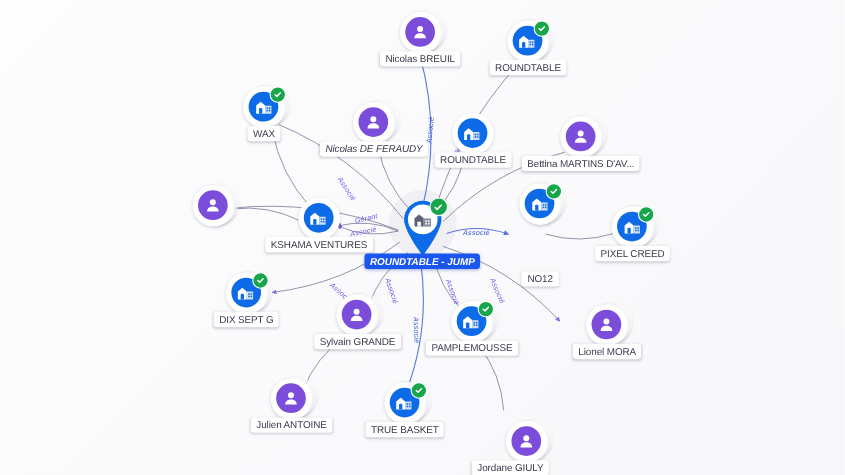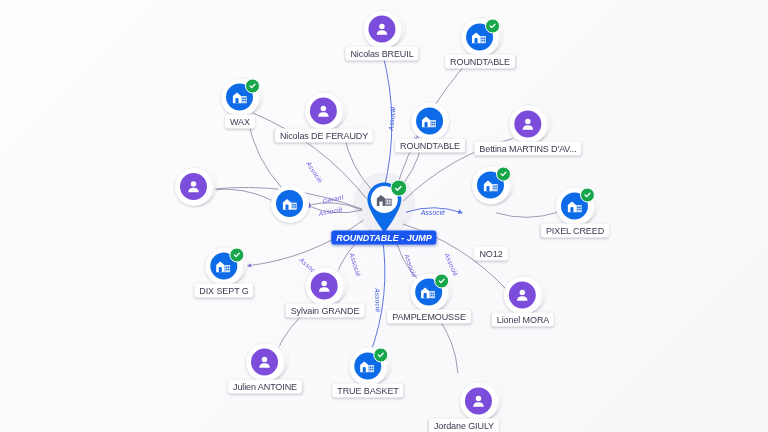--- a/index.html
+++ b/index.html
@@ -255,21 +255,21 @@
             </svg>
           </div>
           <div class="badge">
             <svg width="7" height="7" viewBox="0 0 10 10">
               <path d="M1.6 5.1 L3.9 7.3 L8.4 2.6" stroke="#ffffff" stroke-width="1.9" fill="none" stroke-linecap="round" stroke-linejoin="round"></path>
             </svg>
           </div>
         </div>
         <div class="label">WAX</div>
       </div>
-      <div class="node" style="left: 324px; top: 117px;">
+      <div class="node" style="left: 340px; top: 117px; font-style: italic;">
         <div class="stack">
           <div class="card c3"></div>
           <div class="card c2"></div>
           <div class="card c1"></div>
           <div class="disc person">
             <svg width="15" height="15" viewBox="0 0 16 16">
               <circle cx="8" cy="5.2" r="2.9" fill="#ffffff"></circle>
               <path d="M2.4 14.2 C2.4 10.6 5 9.2 8 9.2 C11 9.2 13.6 10.6 13.6 14.2 Z" fill="#ffffff"></path>
             </svg>
           </div>
@@ -328,20 +328,21 @@
               <path d="M1 14.6 L1 6.2 L5.6 2.4 L10.2 6.2 L10.2 14.6 Z" fill="#ffffff"></path>
               <path d="M10.2 6.4 L16.6 6.4 L16.6 14.6 L10.2 14.6 Z" fill="#cfe0f7"></path>
               <rect x="11.6" y="8.1" width="1.6" height="1.6" fill="#0d6be8"></rect>
               <rect x="14" y="8.1" width="1.6" height="1.6" fill="#0d6be8"></rect>
               <rect x="11.6" y="10.6" width="1.6" height="1.6" fill="#0d6be8"></rect>
               <rect x="14" y="10.6" width="1.6" height="1.6" fill="#0d6be8"></rect>
               <path d="M3.9 14.6 L3.9 9.6 C3.9 8.4 7.3 8.4 7.3 9.6 L7.3 14.6 Z" fill="#0d6be8"></path>
             </svg>
           </div>
         </div>
+        <div class="label">KSHAMA VENTURES</div>
       </div>
       <div class="node" style="left: 491px; top: 213px; gap: 44px;">
         <div class="stack">
           <div class="card c3"></div>
           <div class="card c2"></div>
           <div class="card c1"></div>
           <div class="disc company">
             <svg width="16" height="16" viewBox="0 0 18 16">
               <path d="M1 14.6 L1 6.2 L5.6 2.4 L10.2 6.2 L10.2 14.6 Z" fill="#ffffff"></path>
               <path d="M10.2 6.4 L16.6 6.4 L16.6 14.6 L10.2 14.6 Z" fill="#cfe0f7"></path>
@@ -439,21 +440,21 @@
             </svg>
           </div>
           <div class="badge">
             <svg width="7" height="7" viewBox="0 0 10 10">
               <path d="M1.6 5.1 L3.9 7.3 L8.4 2.6" stroke="#ffffff" stroke-width="1.9" fill="none" stroke-linecap="round" stroke-linejoin="round"></path>
             </svg>
           </div>
         </div>
         <div class="label">PAMPLEMOUSSE</div>
       </div>
-      <div class="node" style="left: 523px; top: 301px; align-items: center;">
+      <div class="node" style="left: 552px; top: 301px; align-items: center;">
         <div class="stack">
           <div class="card c3"></div>
           <div class="card c2"></div>
           <div class="card c1"></div>
           <div class="disc person">
             <svg width="15" height="15" viewBox="0 0 16 16">
               <circle cx="8" cy="5.2" r="2.9" fill="#ffffff"></circle>
               <path d="M2.4 14.2 C2.4 10.6 5 9.2 8 9.2 C11 9.2 13.6 10.6 13.6 14.2 Z" fill="#ffffff"></path>
             </svg>
           </div>

